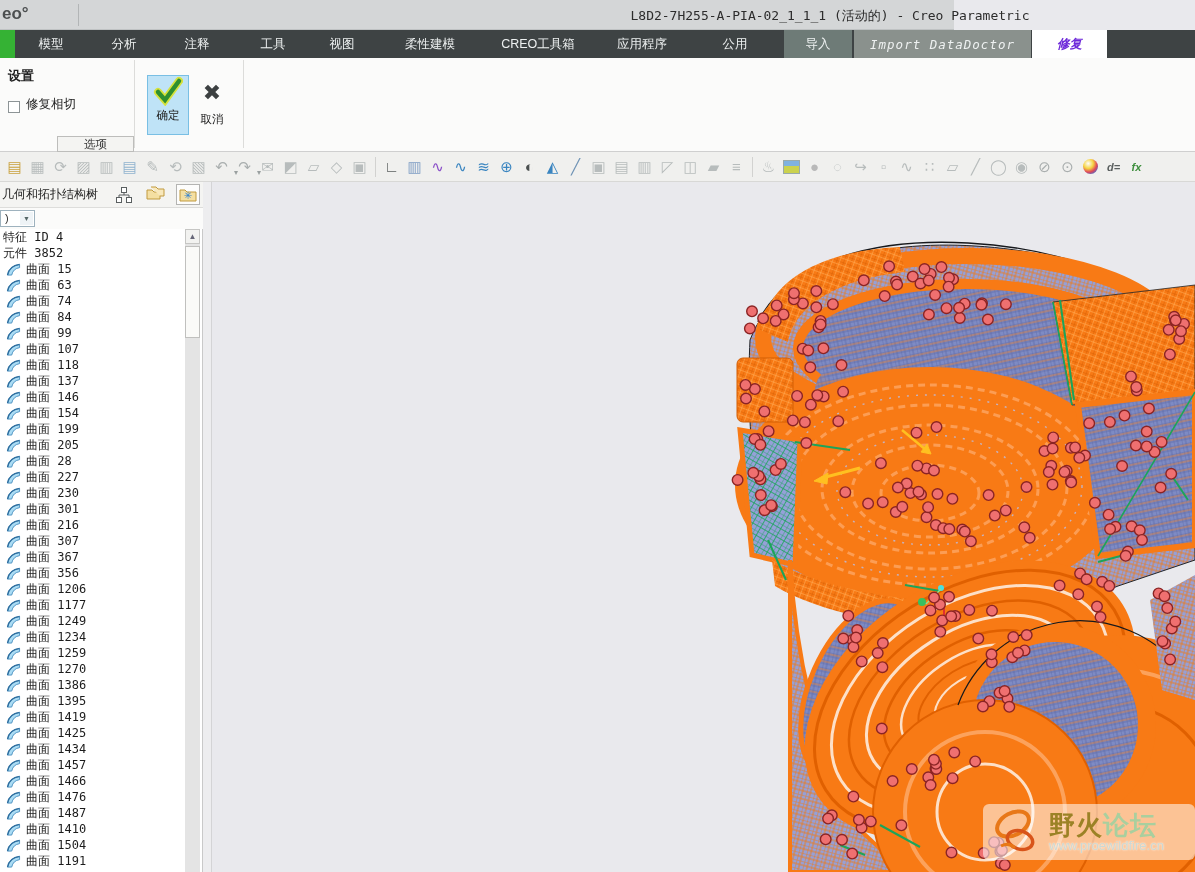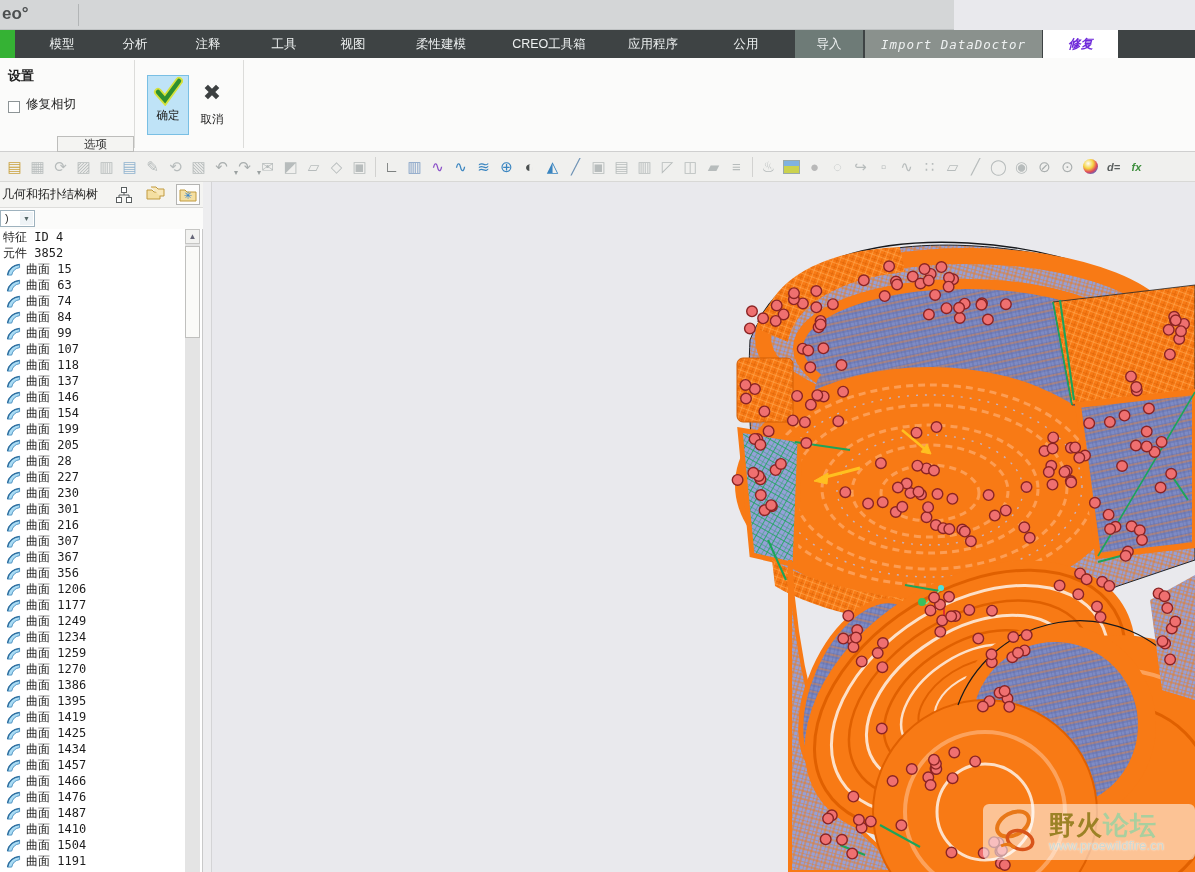--- a/index.html
+++ b/index.html
@@ -97,26 +97,27 @@
   .wm-url { font-size:13px; color:#cdd8d2; text-shadow:0 0 2px #fff; line-height:15px; }
 </style>
 </head>
 <body>
 
 <div id="app">
 
   <div class="titlebar">
     <span class="logo">eo°</span>
     <span class="tb-sep"></span>
+    <span class="wtitle">L8D2-7H255-A-PIA-02_1_1_1 (活动的) - Creo Parametric</span>
   </div>
 
   <div class="tabbar">
     <div class="filebtn"></div>
     <div class="tabs" id="tabs">
-        <div class="tab " style="width: 62px; margin-left: 16px;">模型</div>
+        <div class="tab " style="width: 62px; margin-left: 5px;">模型</div>
         <div class="tab " style="width: 62px; margin-left: 11px;">分析</div>
         <div class="tab " style="width: 62px; margin-left: 11px;">注释</div>
         <div class="tab " style="width: 62px; margin-left: 14px;">工具</div>
         <div class="tab " style="width: 62px; margin-left: 7px;">视图</div>
         <div class="tab " style="width: 96px; margin-left: 9px;">柔性建模</div>
         <div class="tab " style="width: 110px; margin-left: 5px;">CREO工具箱</div>
         <div class="tab " style="width: 90px; margin-left: 4px;">应用程序</div>
         <div class="tab " style="width: 62px; margin-left: 17px;">公用</div>
         <div class="tab ctx-dim" style="width: 68px; margin-left: 18px;">导入</div>
         <div class="tab ctx-mid" style="width: 177px; margin-left: 2px;">Import DataDoctor</div>

